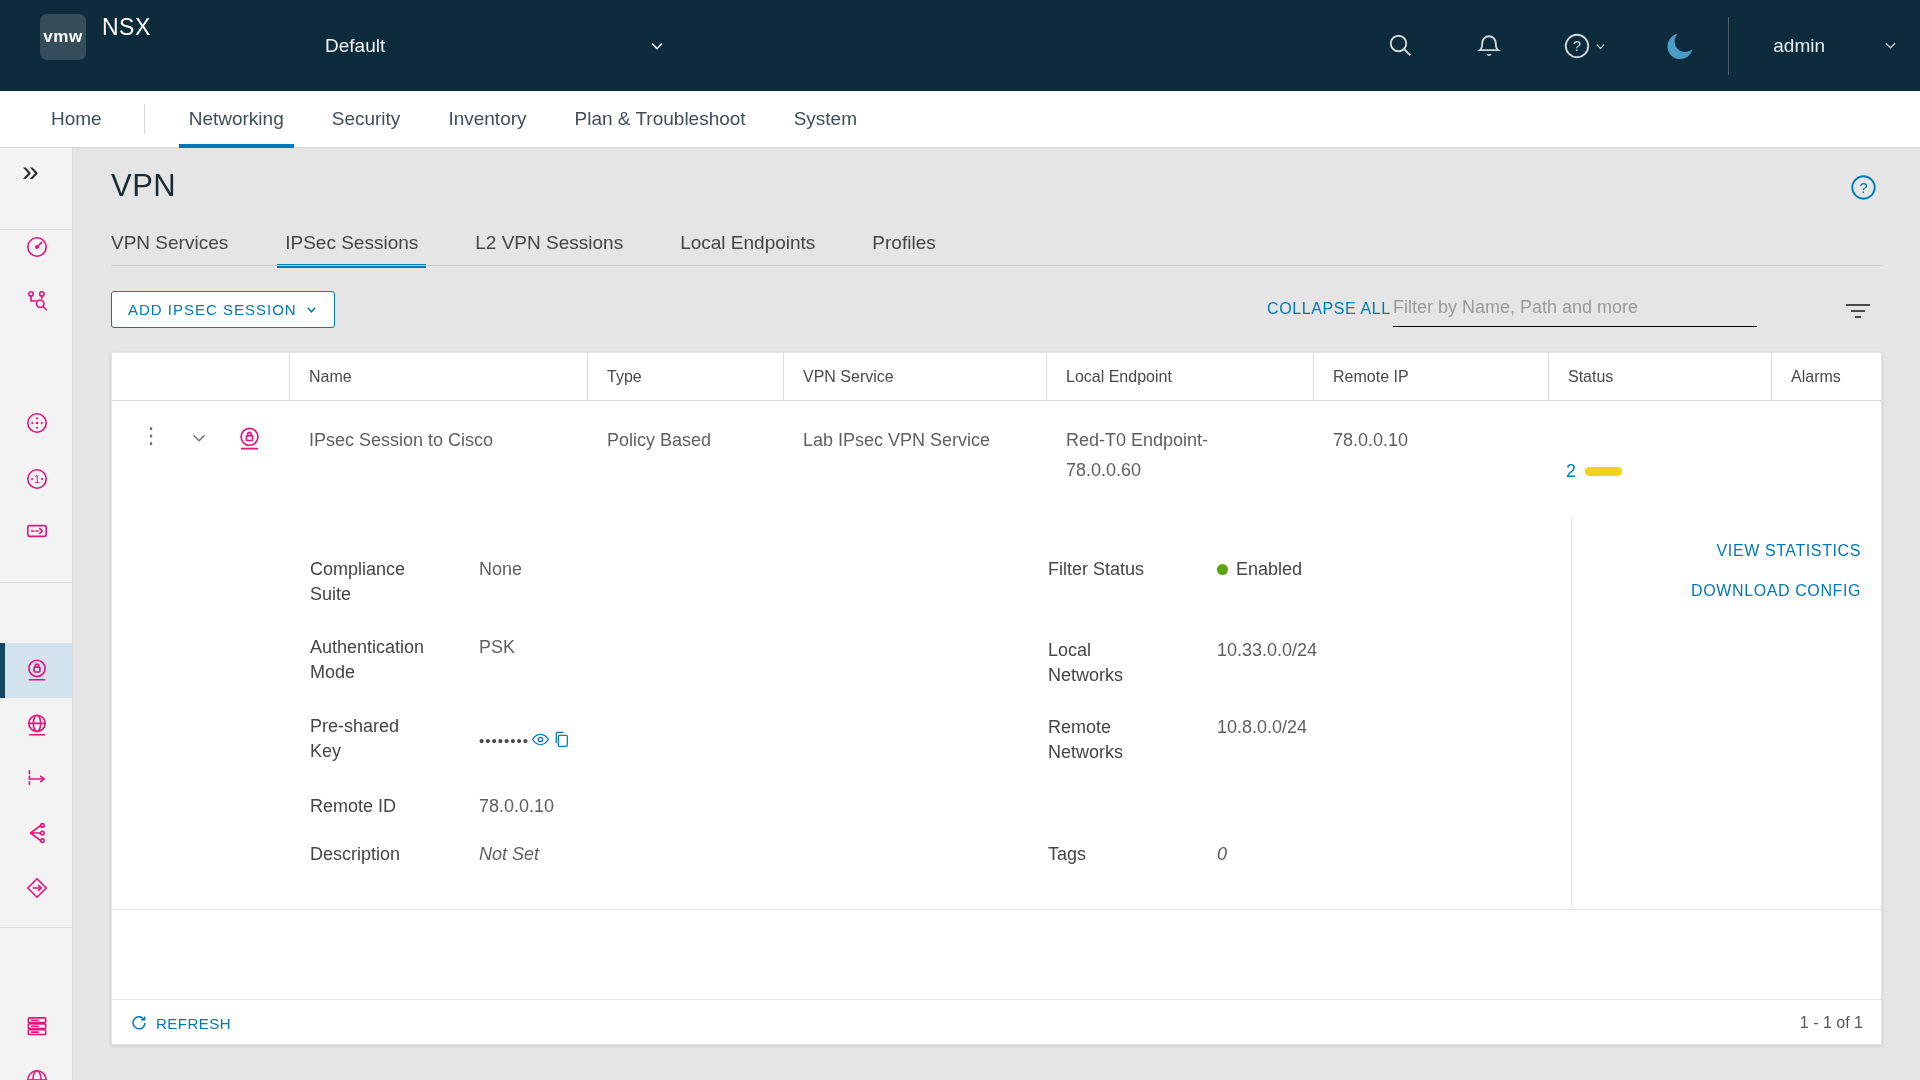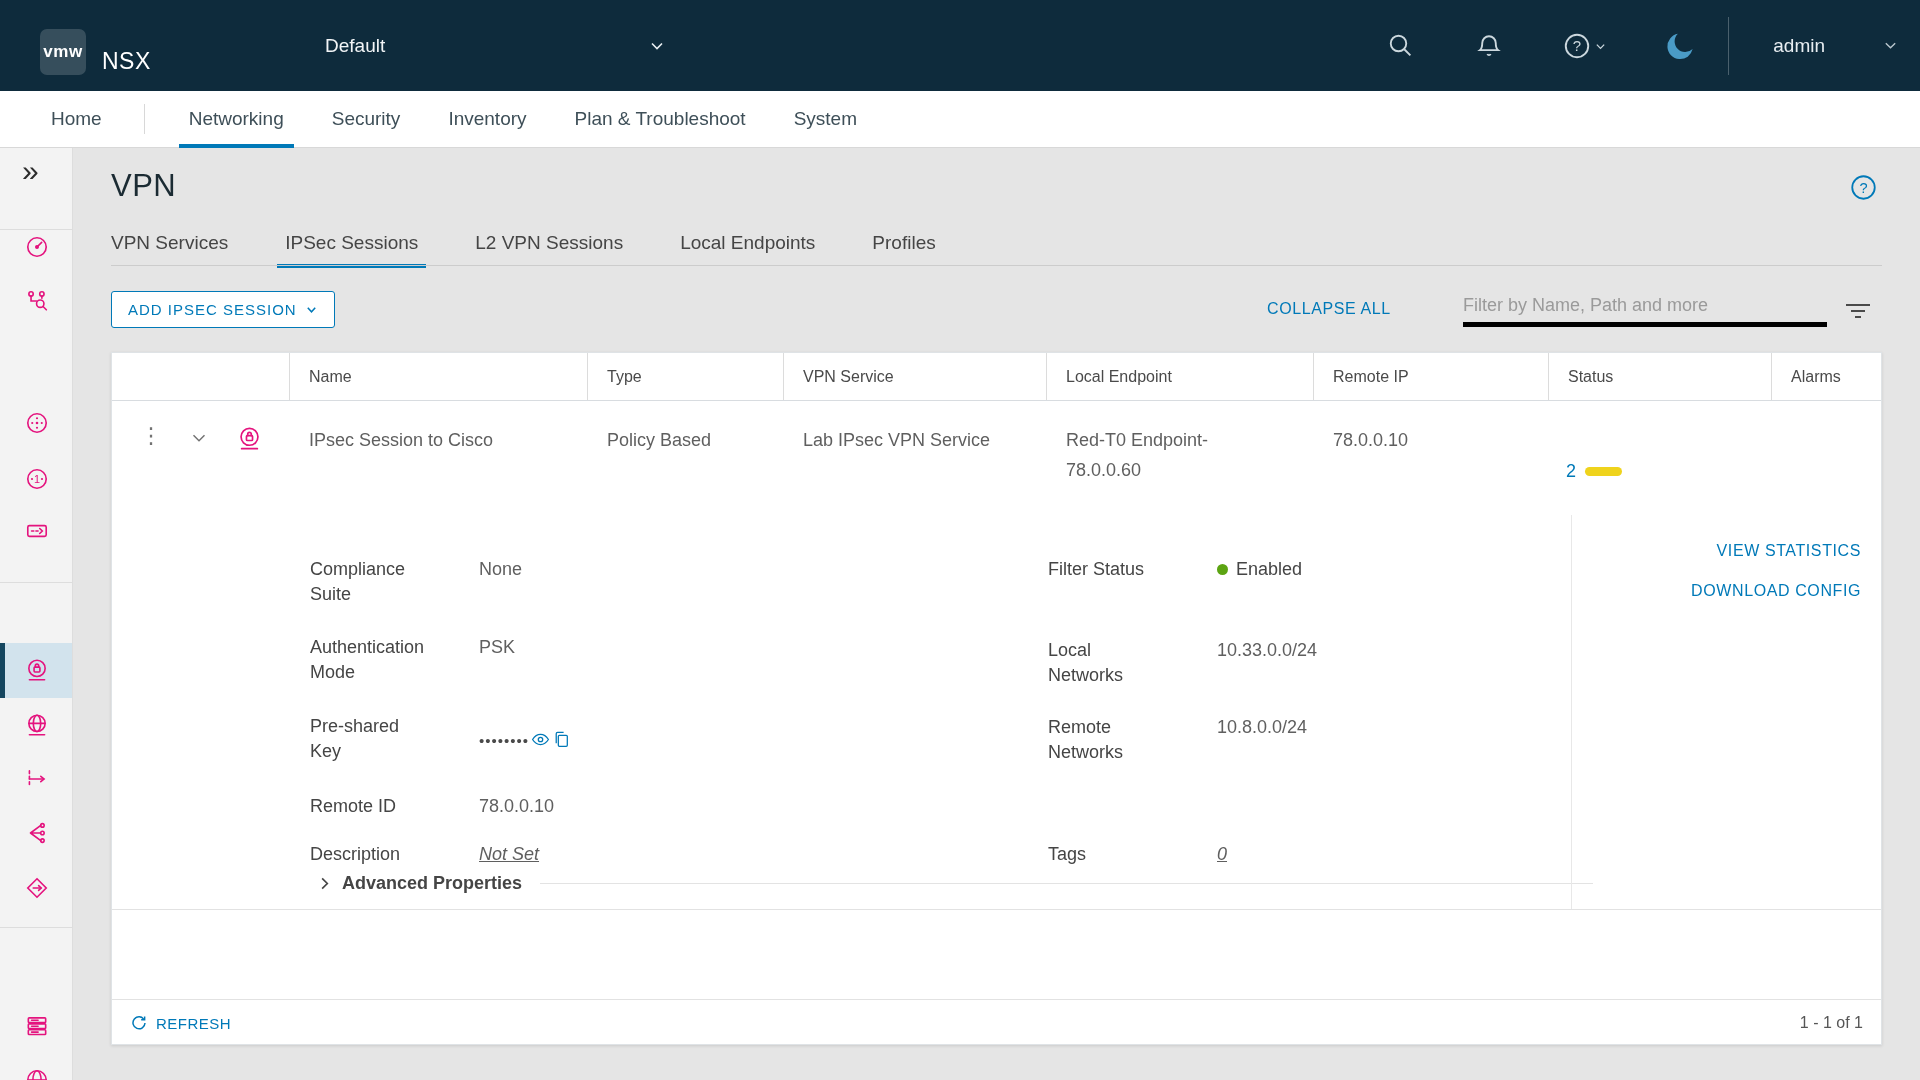--- a/index.html
+++ b/index.html
@@ -8,21 +8,21 @@
     --txt-dark:#454545; --txt-mid:#5f5f5f; --txt-light:#747474;
     --sb-active-bg:#d2e3ed; --sb-active-bar:#14465f;
   }
   *{margin:0;padding:0;box-sizing:border-box;}
   html,body{width:1920px;height:1080px;overflow:hidden;background:#fff;}
   body{font-family:"Liberation Sans",sans-serif;color:var(--txt-dark);}
   .canvas{position:relative;width:1920px;height:1080px;overflow:hidden;background:#fafafa;}
 
   
   .topbar{position:absolute;left:0;top:0;width:1920px;height:91px;background:var(--topbar);}
-  .brand{position:absolute;left:40px;top:29px;display:flex;align-items:flex-end;gap:16px;}
+  .brand{position:absolute;left:40px;top:14px;display:flex;align-items:flex-start;gap:16px;}
   .logo{width:46px;height:46px;border-radius:7px;background:rgba(255,255,255,.17);
         display:flex;align-items:center;justify-content:center;color:#fff;font-weight:bold;
         font-size:17px;letter-spacing:.5px;cursor:pointer;}
   .product{color:#fff;font-size:23px;font-weight:400;letter-spacing:.5px;}
   .project-select{position:absolute;left:325px;top:0;height:91px;width:340px;display:flex;
         align-items:center;justify-content:space-between;color:#f2f5f7;font-size:19px;cursor:pointer;}
   .tb-icons{position:absolute;right:0;top:0;height:91px;display:flex;align-items:center;}
   .tb-icon{width:30px;height:30px;cursor:pointer;display:block;}
   .tb-gap{margin-right:58px;}
   .help-wrap{display:flex;align-items:flex-start;gap:3px;cursor:pointer;}
@@ -55,21 +55,21 @@
   .tabs{position:absolute;left:38px;top:84px;display:flex;gap:57px;font-size:19px;color:#454545;}
   .tab{position:relative;padding-bottom:14px;cursor:pointer;white-space:nowrap;}
   .tab.active::after{content:"";position:absolute;left:-8px;right:-8px;bottom:0;height:4px;background:var(--accent);}
   .tabs-rule{position:absolute;left:38px;top:117px;width:1771px;height:1px;background:#ccc;}
 
   .add-btn{position:absolute;left:38px;top:143px;height:37px;padding:0 16px;display:flex;align-items:center;gap:8px;
         background:#fff;border:1px solid var(--accent);border-radius:3px;color:var(--accent);
         font-size:15px;font-weight:500;letter-spacing:1px;cursor:pointer;font-family:inherit;}
   .collapse-all{position:absolute;left:1194px;top:152px;color:var(--accent);font-size:16px;
         font-weight:400;letter-spacing:.6px;cursor:pointer;}
-  .filter-box{position:absolute;left:1390px;top:141px;width:364px;height:38px;border-bottom:5px solid #000000;}
+  .filter-box{position:absolute;left:1320px;top:141px;width:364px;height:38px;border-bottom:1px solid #000000;}
   .filter-box input{width:100%;height:100%;border:none;outline:none;background:transparent;
         font-size:18px;color:#454545;font-family:inherit;}
   .filter-box input::placeholder{color:#9a9a9a;}
   .filter-icon{position:absolute;left:1770px;top:150px;cursor:pointer;}
 
   
   .card{position:absolute;left:38px;top:204px;width:1771px;height:693px;background:#fff;
         border:1px solid #dfe3e6;box-shadow:0 1px 3px rgba(0,0,0,.12);}
   .grid{display:grid;grid-template-columns:178px 298px 196px 263px 267px 235px 223px 109px;}
   .thead{height:48px;border-bottom:1px solid #d8dce0;}
@@ -89,21 +89,21 @@
   .alarm-pill{width:37px;height:9px;border-radius:5px;background:var(--yellow);cursor:pointer;}
   .link{color:var(--accent);cursor:pointer;}
 
   
   .details{position:relative;height:395px;border-bottom:1px solid #e2e2e2;font-size:18px;}
   .dcol-left{position:absolute;left:198px;top:0;width:700px;}
   .dcol-right{position:absolute;left:936px;top:0;width:520px;}
   .drow{position:absolute;display:grid;grid-template-columns:112px auto;column-gap:57px;line-height:25px;margin-top:15px;}
   .dlabel{color:#454545;}
   .dvalue{color:var(--txt-mid);white-space:nowrap;}
-  .italic{font-style:italic;text-decoration:underline;}
+  .italic{font-style:italic;}
   .secret{display:flex;align-items:center;gap:2px;}
   .secret .dots{letter-spacing:1px;font-size:15px;color:#4a4a4a;padding-top:2px;}
   .icon-btn{cursor:pointer;display:inline-block;}
   .admin-status{display:flex;align-items:center;gap:8px;}
   .adv-row{position:absolute;left:205px;top:358px;width:1276px;display:flex;align-items:center;gap:10px;}
   .adv-label{font-weight:bold;font-size:18px;color:#454545;cursor:pointer;}
   .adv-rule{flex:1;height:1px;background:#e3e3e3;margin-left:8px;}
   .actions{position:absolute;right:0;top:0;width:310px;height:100%;border-left:1px solid #e8e8e8;
         display:flex;flex-direction:column;align-items:flex-end;padding:27px 20px 0 0;gap:22px;}
   .action-link{color:var(--accent);font-size:16px;font-weight:500;letter-spacing:.6px;cursor:pointer;white-space:nowrap;}
@@ -382,27 +382,20 @@
           <div class="drow" style="top:185px;left:0;">
             <div class="dlabel">Remote Networks</div>
             <div class="dvalue">10.8.0.0/24</div>
           </div>
           <div class="drow" style="top:312px;left:0;">
             <div class="dlabel">Tags</div>
             <div class="dvalue italic">0</div>
           </div>
         </div>
 
-        <div class="adv-row">
-          <svg width="15" height="15" viewBox="0 0 16 16">
-              <polyline points="5.5,2.5 11,8 5.5,13.5" fill="none" stroke="#454545" stroke-width="1.8"></polyline>
-            </svg>
-          <span class="adv-label">Advanced Properties</span>
-          <span class="adv-rule"></span>
-        </div>
 
         <div class="actions">
           <span class="action-link">VIEW STATISTICS</span>
           <span class="action-link">DOWNLOAD CONFIG</span>
         </div>
       </div>
 
       <div class="spacer"></div>
 
       <div class="tfoot">

